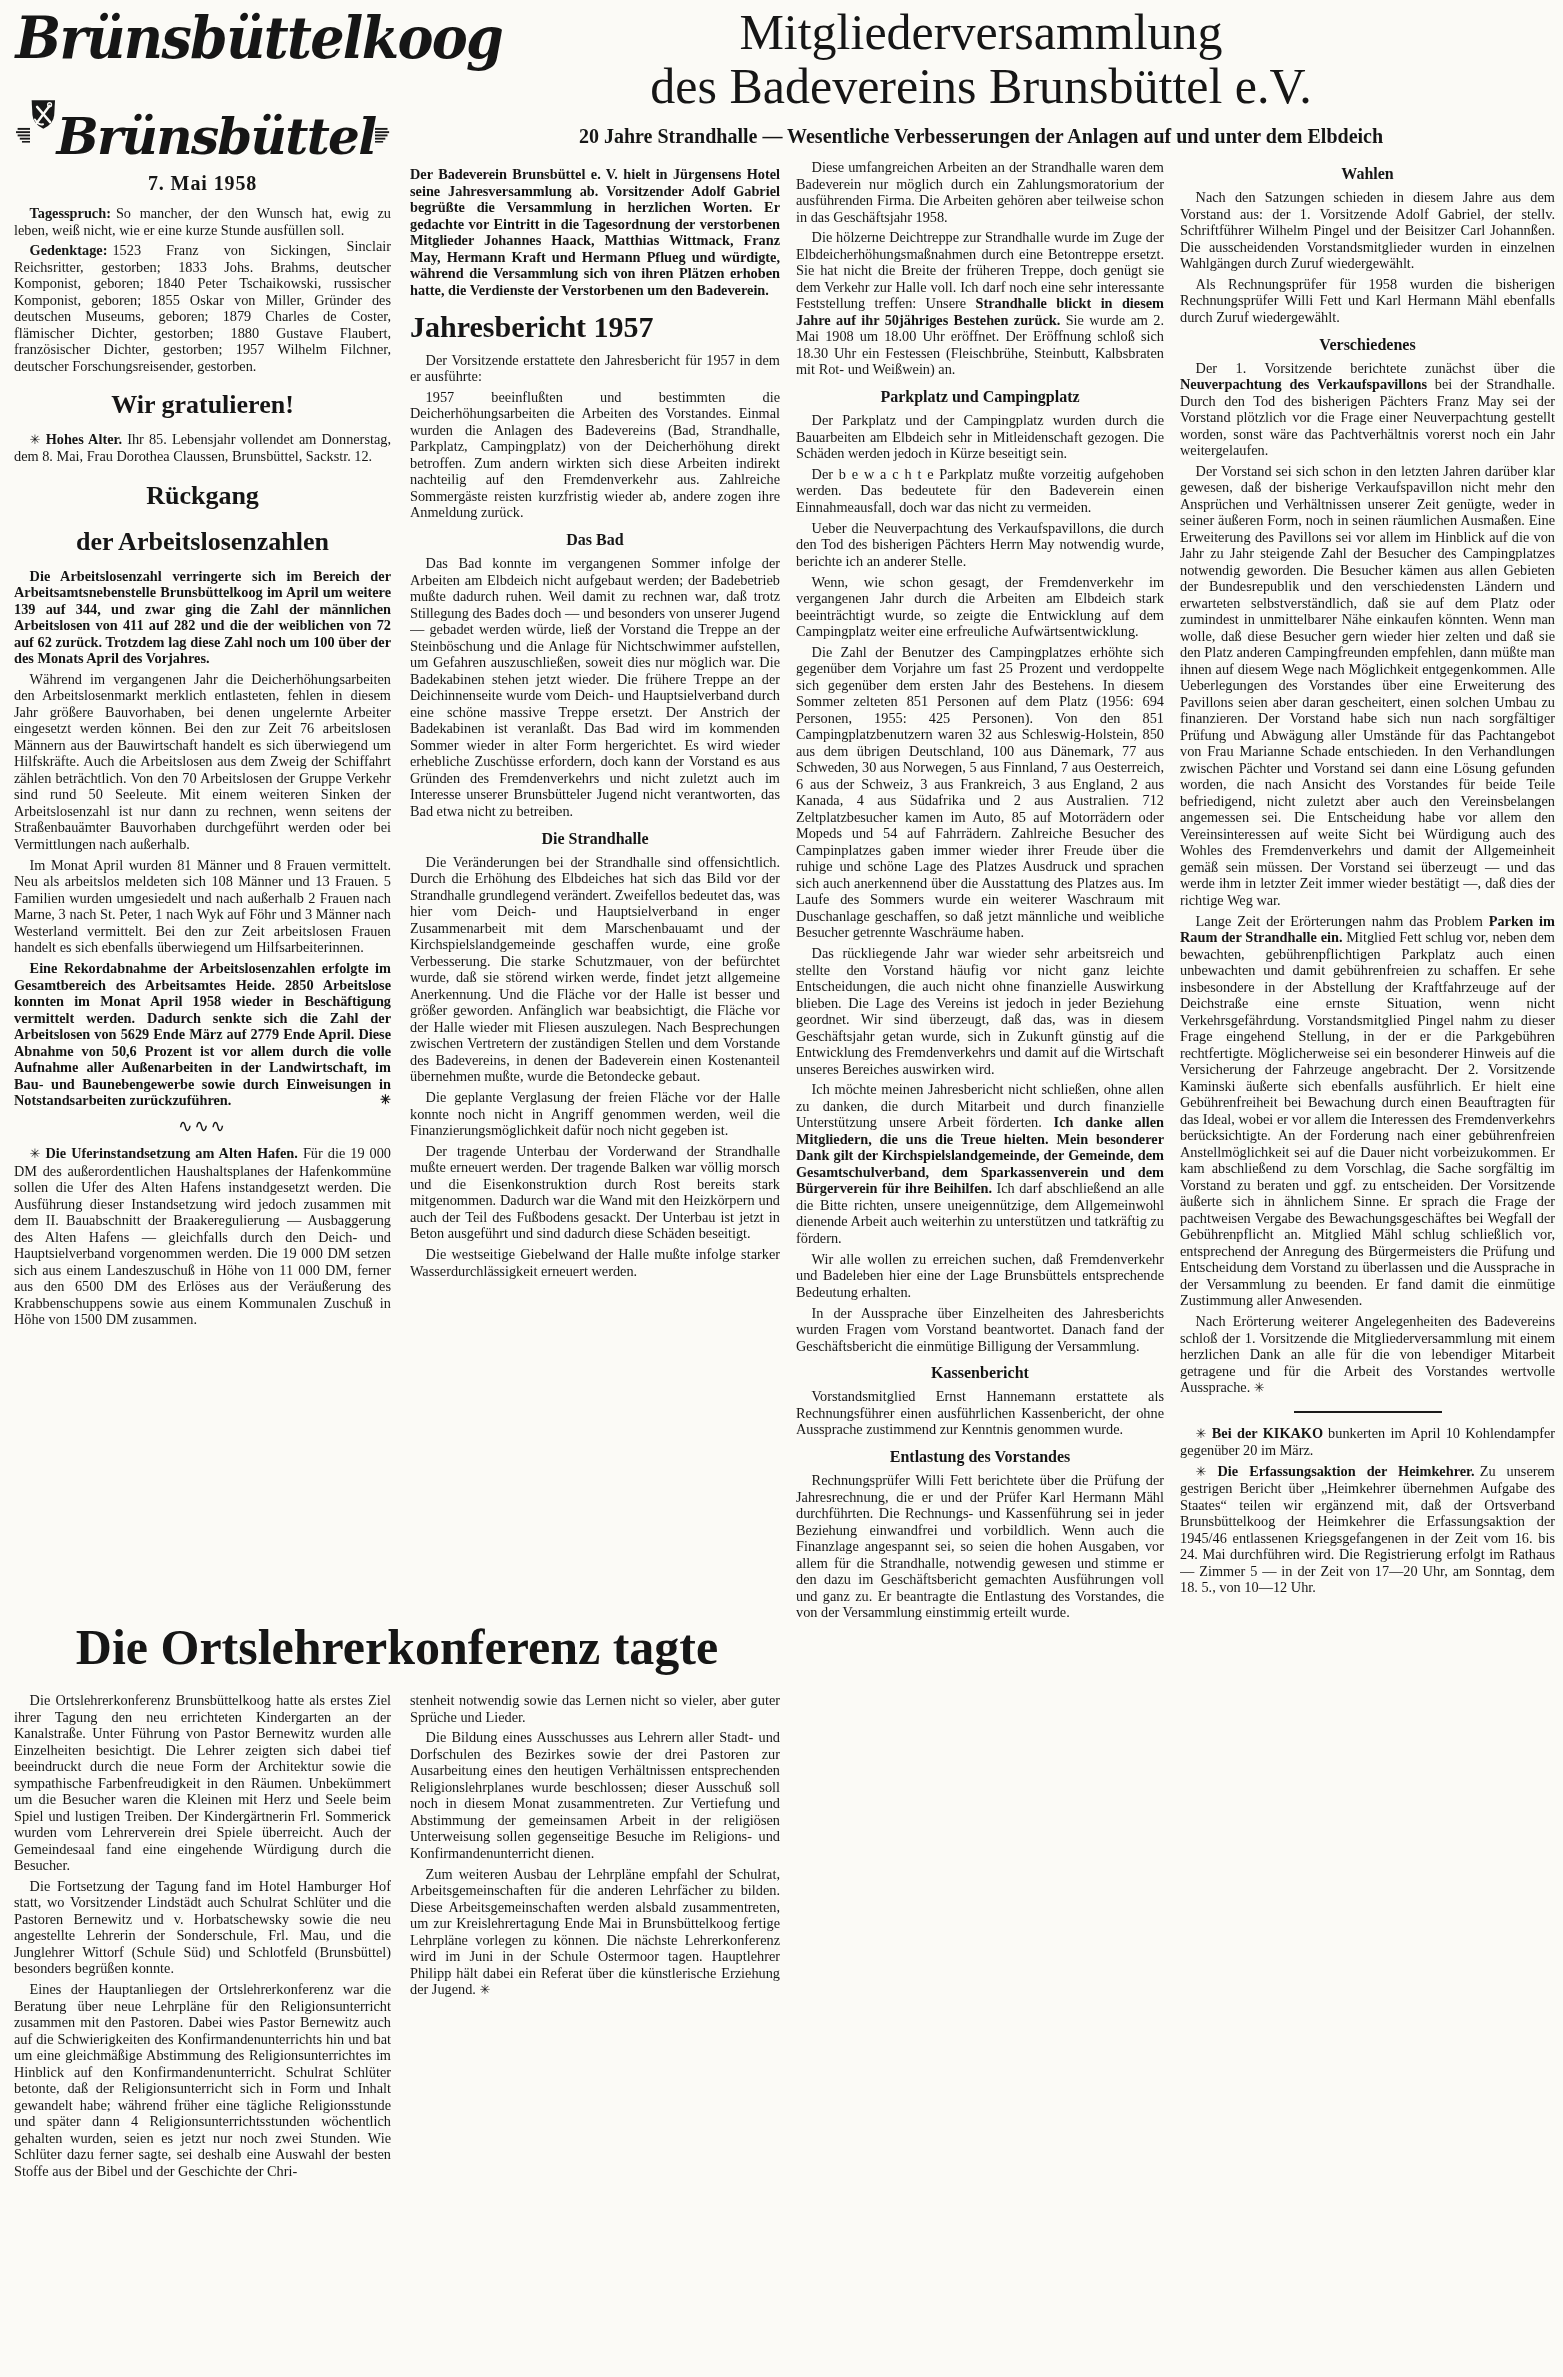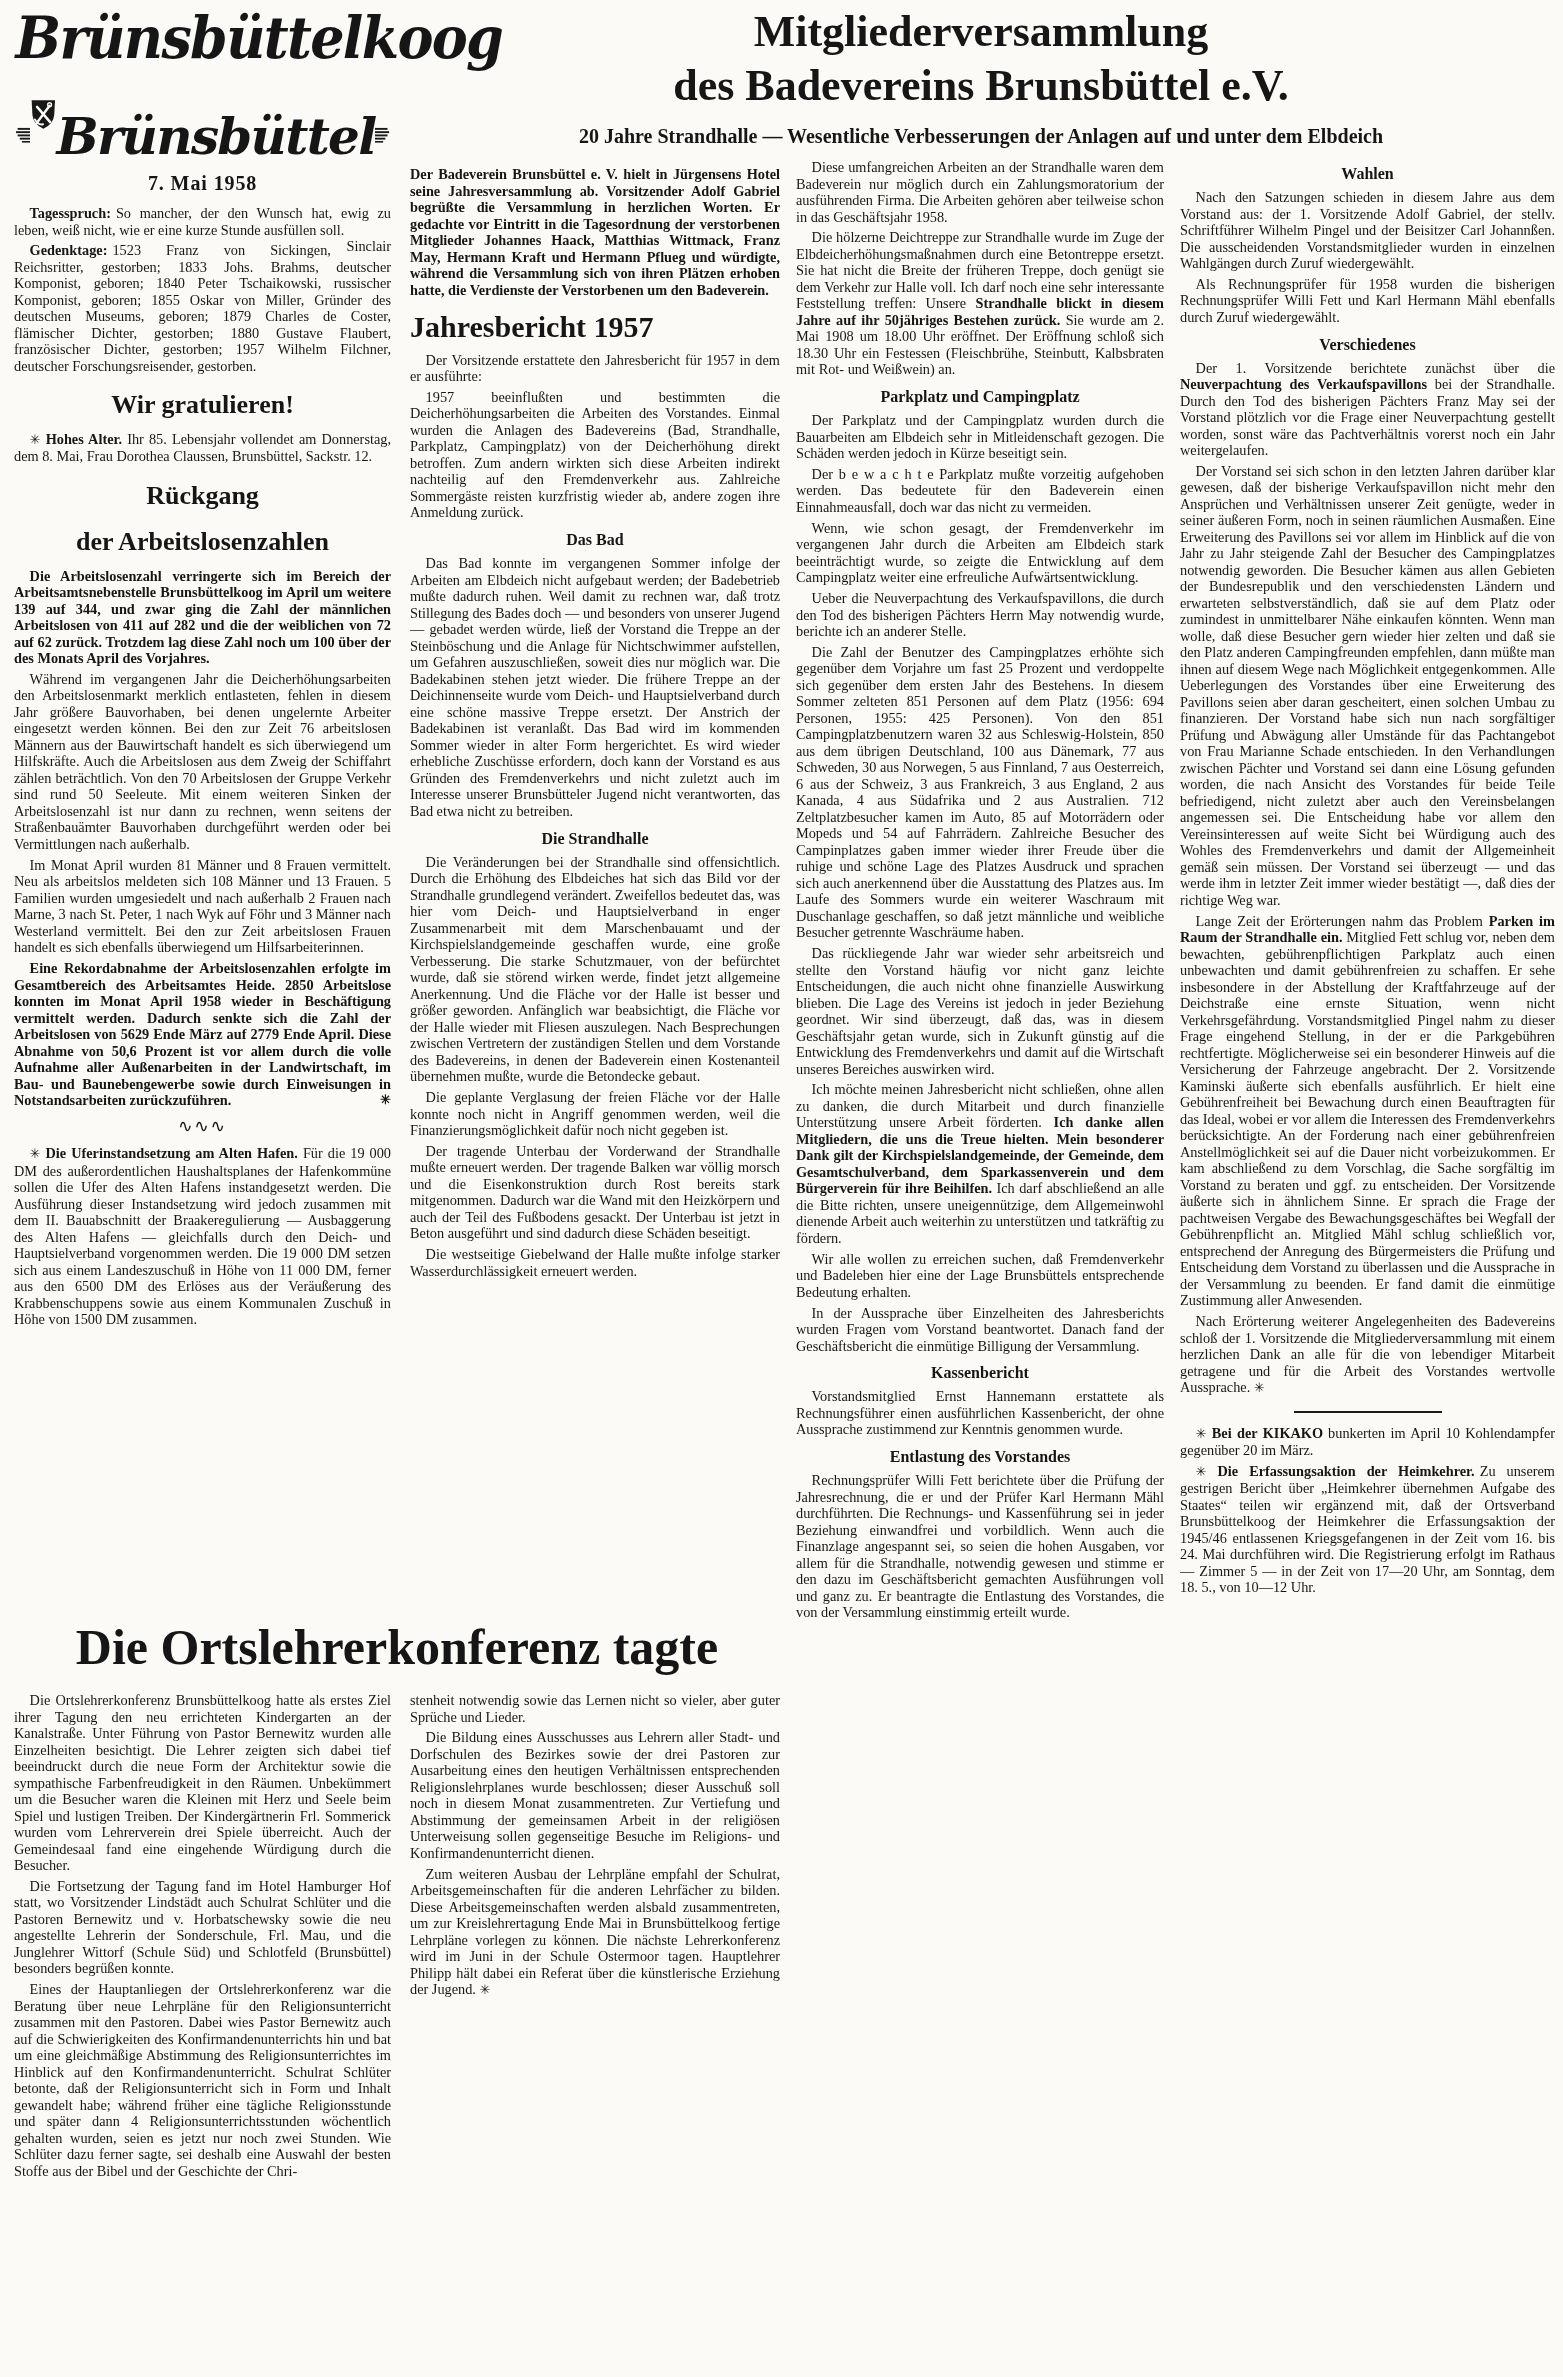--- a/index.html
+++ b/index.html
@@ -24,21 +24,21 @@
     font-family:"DejaVu Serif",serif;
     font-weight:bold;font-style:italic;
     font-size:50px;line-height:52px;letter-spacing:-1.7px;
     white-space:nowrap;
   }
   .mast-date{font-weight:bold;font-size:20px;margin-top:8.7px;letter-spacing:0.9px;}
   .wing rect{fill:#1b1b1b;}
   
   .headline{position:absolute;left:407px;top:5.2px;width:1148px;text-align:center;}
   .headline h1{
-    margin:0;font-size:44px;line-height:54px;font-weight:bold;letter-spacing:0px;
+    margin:0;font-size:50px;line-height:54px;font-weight:normal;letter-spacing:0px;
     font-family:"Liberation Serif","DejaVu Serif",serif;
   }
   .subtitle{font-size:20px;font-weight:bold;margin-top:12px;letter-spacing:0px;}
   
   .col{position:absolute;overflow:hidden;text-align:justify;}
   .col p{margin:0 0 4.3px 0;font-size:14.3px;line-height:16.5px;text-indent:15.6px;}
   .col p.noindent{text-indent:0;}
   .col p.boldpara{font-weight:bold;}
   .lead{font-weight:bold;margin-right:.35em;}
   .star{font-size:13px;}
@@ -131,22 +131,22 @@
     <p>Der tragende Unterbau der Vorderwand der Strandhalle mußte erneuert werden. Der tragende Balken war völlig morsch und die Eisenkonstruktion durch Rost bereits stark mitgenommen. Dadurch war die Wand mit den Heizkörpern und auch der Teil des Fußbodens gesackt. Der Unterbau ist jetzt in Beton ausgeführt und sind dadurch diese Schäden beseitigt.</p>
     <p>Die westseitige Giebelwand der Halle mußte infolge starker Wasserdurchlässigkeit erneuert werden.</p>
   </div>
 
   <div class="col" id="colB">
     <p>Diese umfangreichen Arbeiten an der Strandhalle waren dem Badeverein nur möglich durch ein Zahlungsmoratorium der ausführenden Firma. Die Arbeiten gehören aber teilweise schon in das Geschäftsjahr 1958.</p>
     <p><span>Die hölzerne Deichtreppe zur Strandhalle wurde im Zuge der Elbdeicherhöhungsmaßnahmen durch eine Betontreppe ersetzt. Sie hat nicht die Breite der früheren Treppe, doch genügt sie dem Verkehr zur Halle voll. Ich darf noch eine sehr interessante Feststellung treffen: Unsere </span><b>Strandhalle blickt in diesem Jahre auf ihr 50jähriges Bestehen zurück.</b><span> Sie wurde am 2. Mai 1908 um 18.00 Uhr eröffnet. Der Eröffnung schloß sich 18.30 Uhr ein Festessen (Fleischbrühe, Steinbutt, Kalbsbraten mit Rot- und Weißwein) an.</span></p>
     <div class="subhead">Parkplatz und Campingplatz</div>
     <p>Der Parkplatz und der Campingplatz wurden durch die Bauarbeiten am Elbdeich sehr in Mitleidenschaft gezogen. Die Schäden werden jedoch in Kürze beseitigt sein.</p>
     <p>Der b e w a c h t e Parkplatz mußte vorzeitig aufgehoben werden. Das bedeutete für den Badeverein einen Einnahmeausfall, doch war das nicht zu vermeiden.</p>
+    <p>Ueber die Neuverpachtung des Verkaufspavillons, die durch den Tod des bisherigen Pächters Herrn May notwendig wurde, berichte ich an anderer Stelle.</p>
     <p>Wenn, wie schon gesagt, der Fremdenverkehr im vergangenen Jahr durch die Arbeiten am Elbdeich stark beeinträchtigt wurde, so zeigte die Entwicklung auf dem Campingplatz weiter eine erfreuliche Aufwärtsentwicklung.</p>
-    <p>Ueber die Neuverpachtung des Verkaufspavillons, die durch den Tod des bisherigen Pächters Herrn May notwendig wurde, berichte ich an anderer Stelle.</p>
     <p>Die Zahl der Benutzer des Campingplatzes erhöhte sich gegenüber dem Vorjahre um fast 25 Prozent und verdoppelte sich gegenüber dem ersten Jahr des Bestehens. In diesem Sommer zelteten 851 Personen auf dem Platz (1956: 694 Personen, 1955: 425 Personen). Von den 851 Campingplatzbenutzern waren 32 aus Schleswig-Holstein, 850 aus dem übrigen Deutschland, 100 aus Dänemark, 77 aus Schweden, 30 aus Norwegen, 5 aus Finnland, 7 aus Oesterreich, 6 aus der Schweiz, 3 aus Frankreich, 3 aus England, 2 aus Kanada, 4 aus Südafrika und 2 aus Australien. 712 Zeltplatzbesucher kamen im Auto, 85 auf Motorrädern oder Mopeds und 54 auf Fahrrädern. Zahlreiche Besucher des Campinplatzes gaben immer wieder ihrer Freude über die ruhige und schöne Lage des Platzes Ausdruck und sprachen sich auch anerkennend über die Ausstattung des Platzes aus. Im Laufe des Sommers wurde ein weiterer Waschraum mit Duschanlage geschaffen, so daß jetzt männliche und weibliche Besucher getrennte Waschräume haben.</p>
     <p>Das rückliegende Jahr war wieder sehr arbeitsreich und stellte den Vorstand häufig vor nicht ganz leichte Entscheidungen, die auch nicht ohne finanzielle Auswirkung blieben. Die Lage des Vereins ist jedoch in jeder Beziehung geordnet. Wir sind überzeugt, daß das, was in diesem Geschäftsjahr getan wurde, sich in Zukunft günstig auf die Entwicklung des Fremdenverkehrs und damit auf die Wirtschaft unseres Bereiches auswirken wird.</p>
     <p><span>Ich möchte meinen Jahresbericht nicht schließen, ohne allen zu danken, die durch Mitarbeit und durch finanzielle Unterstützung unsere Arbeit förderten. </span><b>Ich danke allen Mitgliedern, die uns die Treue hielten. Mein besonderer Dank gilt der Kirchspielslandgemeinde, der Gemeinde, dem Gesamtschulverband, dem Sparkassenverein und dem Bürgerverein für ihre Beihilfen.</b><span> Ich darf abschließend an alle die Bitte richten, unsere uneigennützige, dem Allgemeinwohl dienende Arbeit auch weiterhin zu unterstützen und tatkräftig zu fördern.</span></p>
     <p>Wir alle wollen zu erreichen suchen, daß Fremdenverkehr und Badeleben hier eine der Lage Brunsbüttels entsprechende Bedeutung erhalten.</p>
     <p>In der Aussprache über Einzelheiten des Jahresberichts wurden Fragen vom Vorstand beantwortet. Danach fand der Geschäftsbericht die einmütige Billigung der Versammlung.</p>
     <div class="subhead">Kassenbericht</div>
     <p>Vorstandsmitglied Ernst Hannemann erstattete als Rechnungsführer einen ausführlichen Kassenbericht, der ohne Aussprache zustimmend zur Kenntnis genommen wurde.</p>
     <div class="subhead">Entlastung des Vorstandes</div>
     <p>Rechnungsprüfer Willi Fett berichtete über die Prüfung der Jahresrechnung, die er und der Prüfer Karl Hermann Mähl durchführten. Die Rechnungs- und Kassenführung sei in jeder Beziehung einwandfrei und vorbildlich. Wenn auch die Finanzlage angespannt sei, so seien die hohen Ausgaben, vor allem für die Strandhalle, notwendig gewesen und stimme er den dazu im Geschäftsbericht gemachten Ausführungen voll und ganz zu. Er beantragte die Entlastung des Vorstandes, die von der Versammlung einstimmig erteilt wurde.</p>
   </div>

